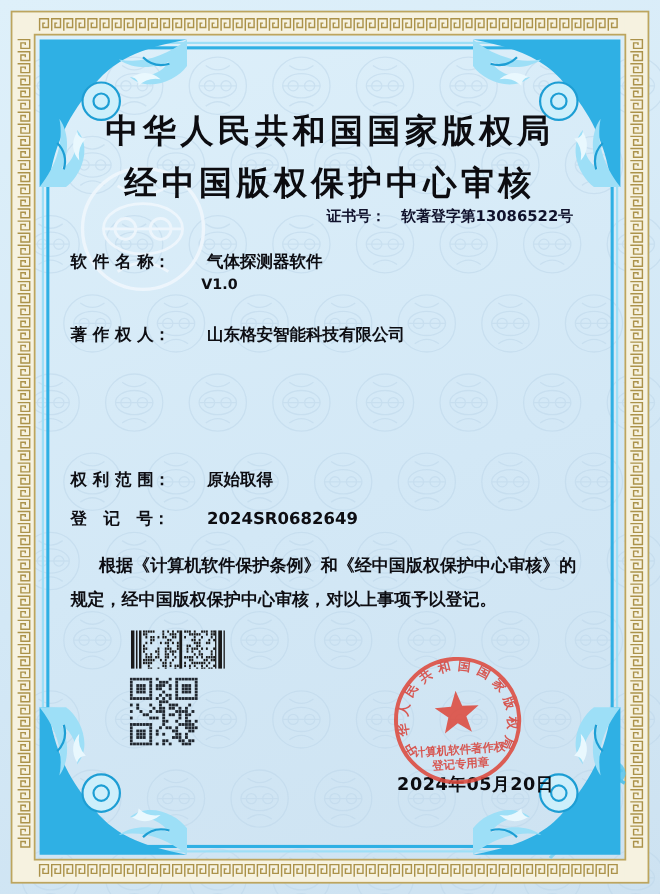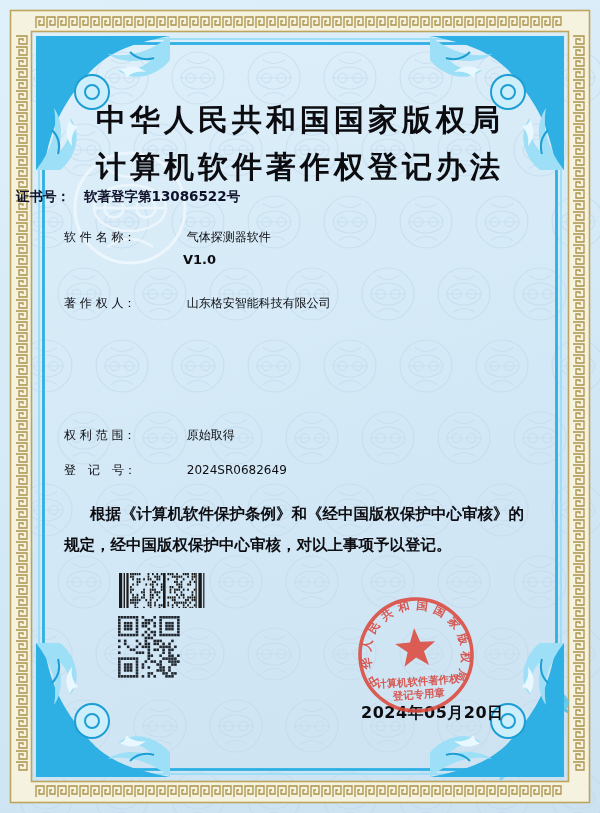--- a/index.html
+++ b/index.html
@@ -3,24 +3,24 @@
 <meta charset="utf-8">
 <style>
   html,body{margin:0;padding:0;background:#cfe3f2;font-family:"DejaVu Sans",sans-serif;}
   .certificate{position:relative;width:600px;height:813px;overflow:hidden;
     background:linear-gradient(160deg,#def0fa 0%,#d3e8f6 55%,#cde2f1 100%);}
   .layer{position:absolute;left:0;top:0;width:600px;height:813px;}
   #wm-svg{z-index:0;}
   #border-svg{z-index:1;}
   .title{position:absolute;top:96px;left:0;width:600px;text-align:center;z-index:2;
     font-weight:900;font-size:30px;letter-spacing:4px;color:#0c0c10;line-height:47px;white-space:nowrap;}
-  .cert-no{position:absolute;top:188px;left:0;width:521px;text-align:left;z-index:2;
-    font-weight:bold;font-size:13.5px;color:#10122c;white-space:nowrap;padding-left:16px;}
+  .cert-no{position:absolute;top:188px;left:0;width:521px;text-align:right;z-index:2;
+    font-weight:bold;font-size:13.5px;color:#10122c;white-space:nowrap;}
   .cert-no .gap{display:inline-block;width:14px;}
-  .row{position:absolute;left:64px;z-index:2;font-weight:normal;font-size:12px;color:#0d0d12;white-space:nowrap;}
+  .row{position:absolute;left:64px;z-index:2;font-weight:bold;font-size:15px;color:#0d0d12;white-space:nowrap;}
   .flabel{display:inline-block;min-width:119px;}
   .version{position:absolute;left:183px;top:252px;z-index:2;font-weight:bold;font-size:13px;color:#0d0d12;}
   .statement{position:absolute;left:64px;top:499px;width:478px;z-index:2;
     font-weight:bold;font-size:15.5px;line-height:31px;color:#0d0d12;}
   .statement div{white-space:nowrap;}
   .statement .indent{padding-left:26px;}
   #bc-svg{position:absolute;left:119px;top:573px;width:87px;height:35px;z-index:2;}
   #qr-svg{position:absolute;left:118px;top:616px;width:62px;height:62px;z-index:2;}
   .seal{position:absolute;left:345px;top:584px;width:142px;height:142px;z-index:3;}
   .date{position:absolute;left:361px;top:703px;z-index:2;font-weight:bold;font-size:16px;
@@ -774,21 +774,21 @@
     <circle cx="92" cy="92" r="17" fill="#cdeffb" stroke="#1d9ed4" stroke-width="2"></circle>
     <circle cx="92" cy="92" r="7" fill="none" stroke="#1d9ed4" stroke-width="2"></circle>
     <path d="M120,70 q14,-8 26,2 q-12,-2 -20,6 q0,-6 -6,-8 Z" fill="#e9f8fe"></path>
     <path d="M70,120 q-8,14 2,26 q-2,-12 6,-20 q-6,0 -8,-6 Z" fill="#e9f8fe"></path>
     <path d="M130,52 q10,10 24,6 M52,130 q10,10 6,24" stroke="#1d9ed4" stroke-width="2" fill="none"></path>
       </g>
     </svg>
 
   <div class="title">
     <div>中华人民共和国国家版权局</div>
-    <div>计算机软件著作权登记办法</div>
+    <div>经中国版权保护中心审核</div>
   </div>
 
   <div class="cert-no">
     <span>证书号：</span><span class="gap"></span><span>软著登字第13086522号</span>
   </div>
 
   <div class="row" style="top:229px">
     <span class="flabel">软 件 名 称：</span>
     <span class="fvalue">气体探测器软件</span>
   </div>

